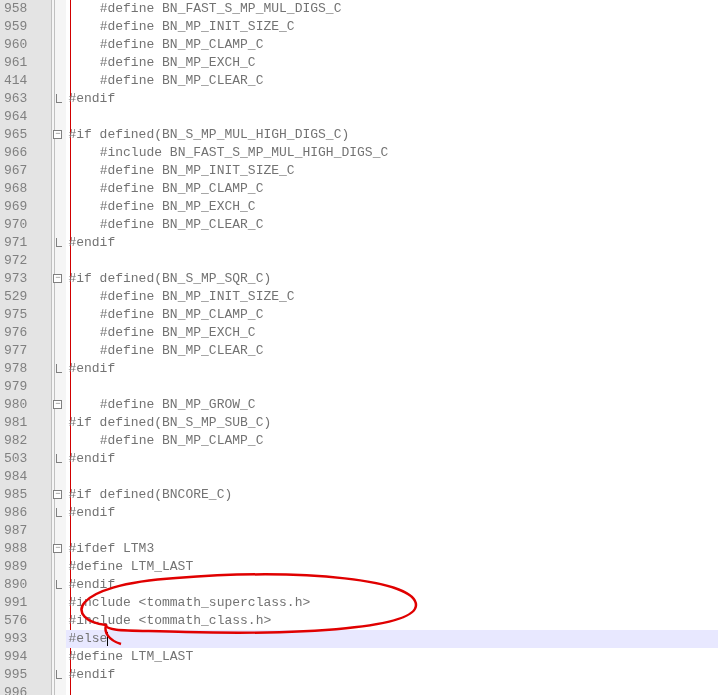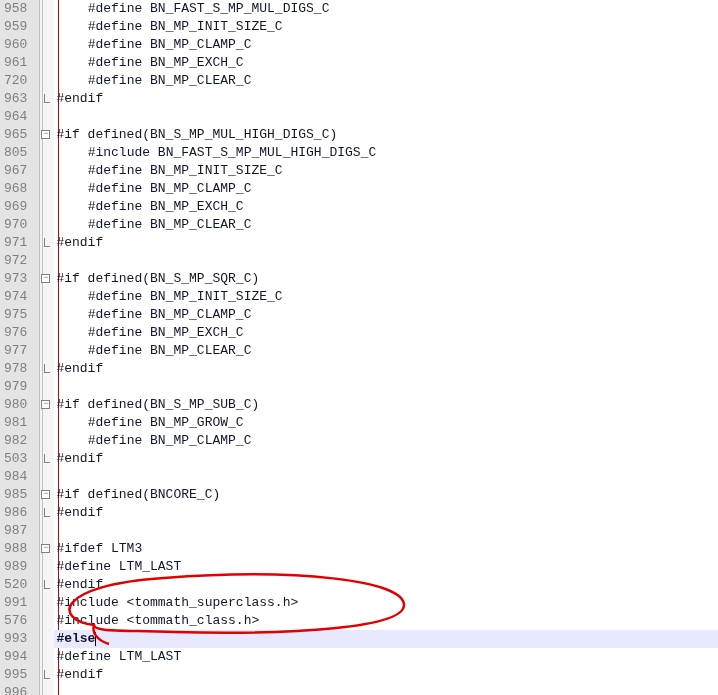--- a/index.html
+++ b/index.html
@@ -10,21 +10,21 @@
       overflow: hidden;
     }
     .editor {
       display: flex;
       width: 718px;
       height: 695px;
     }
     .gutter {
       background: #e4e4e4;
       text-align: left;
-      padding-right: 12px;
+      padding-right: 24px;
       padding-left: 4px;
       color: #808080;
       user-select: none;
       border-right: 1px solid #c0c0c0;
     }
     .fold-col {
       width: 14px;
       background: #f5f5f5;
       position: relative;
     }
@@ -40,21 +40,20 @@
     }
     .code-line {
       height: 18px;
       line-height: 18px;
       white-space: pre;
       padding-left: 2px;
       position: relative;
     }
     .highlight {
       background: #e8e8ff;
-      font-weight: bold;
     }
     .vline-red {
       position: absolute;
       width: 1px;
       background: #d00000;
       left: 4px;
       top: 0;
       bottom: 0;
     }
     .vline-gray {
@@ -79,21 +78,21 @@
     }
     .fold-minus::before { content: "−"; }
     .fold-end {
       position: absolute;
       left: 4px;
       width: 6px;
       height: 9px;
       border-left: 1px solid #808080;
       border-bottom: 1px solid #808080;
     }
-    .kw { color: #0f172a; }
+    .kw { color: #737373; }
     .annotation {
       position: absolute;
       pointer-events: none;
       z-index: 10;
     }
     .cursor {
       display: inline-block;
       width: 1px;
       height: 14px;
       background: #000;
@@ -102,49 +101,49 @@
   </style>
 </head>
 <body>
 
 <div class="editor">
   <div class="gutter" id="gutter">
       <div class="line">958</div>
       <div class="line">959</div>
       <div class="line">960</div>
       <div class="line">961</div>
-      <div class="line">720</div>
+      <div class="line">414</div>
       <div class="line">963</div>
       <div class="line">964</div>
       <div class="line">965</div>
-      <div class="line">805</div>
+      <div class="line">966</div>
       <div class="line">967</div>
       <div class="line">968</div>
       <div class="line">969</div>
       <div class="line">970</div>
       <div class="line">971</div>
       <div class="line">972</div>
       <div class="line">973</div>
-      <div class="line">974</div>
+      <div class="line">529</div>
       <div class="line">975</div>
       <div class="line">976</div>
       <div class="line">977</div>
       <div class="line">978</div>
       <div class="line">979</div>
       <div class="line">980</div>
       <div class="line">981</div>
       <div class="line">982</div>
       <div class="line">503</div>
       <div class="line">984</div>
       <div class="line">985</div>
       <div class="line">986</div>
       <div class="line">987</div>
       <div class="line">988</div>
       <div class="line">989</div>
-      <div class="line">520</div>
+      <div class="line">890</div>
       <div class="line">991</div>
       <div class="line">576</div>
       <div class="line">993</div>
       <div class="line">994</div>
       <div class="line">995</div>
       <div class="line">996</div>
     </div>
   <div class="fold-col" id="foldcol">
     <div class="vline-gray"></div>
   <div class="fold-end" style="top: 94px;"></div>
@@ -181,22 +180,22 @@
       <div class="code-line">    <span class="kw">#define BN_MP_CLEAR_C</span></div>
       <div class="code-line"><span class="kw">#endif</span></div>
       <div class="code-line"><span class="kw"></span></div>
       <div class="code-line"><span class="kw">#if defined(BN_S_MP_SQR_C)</span></div>
       <div class="code-line">    <span class="kw">#define BN_MP_INIT_SIZE_C</span></div>
       <div class="code-line">    <span class="kw">#define BN_MP_CLAMP_C</span></div>
       <div class="code-line">    <span class="kw">#define BN_MP_EXCH_C</span></div>
       <div class="code-line">    <span class="kw">#define BN_MP_CLEAR_C</span></div>
       <div class="code-line"><span class="kw">#endif</span></div>
       <div class="code-line"><span class="kw"></span></div>
+      <div class="code-line">    <span class="kw">#define BN_MP_GROW_C</span></div>
       <div class="code-line"><span class="kw">#if defined(BN_S_MP_SUB_C)</span></div>
-      <div class="code-line">    <span class="kw">#define BN_MP_GROW_C</span></div>
       <div class="code-line">    <span class="kw">#define BN_MP_CLAMP_C</span></div>
       <div class="code-line"><span class="kw">#endif</span></div>
       <div class="code-line"><span class="kw"></span></div>
       <div class="code-line"><span class="kw">#if defined(BNCORE_C)</span></div>
       <div class="code-line"><span class="kw">#endif</span></div>
       <div class="code-line"><span class="kw"></span></div>
       <div class="code-line"><span class="kw">#ifdef LTM3</span></div>
       <div class="code-line"><span class="kw">#define LTM_LAST</span></div>
       <div class="code-line"><span class="kw">#endif</span></div>
       <div class="code-line"><span class="kw">#include &lt;tommath_superclass.h&gt;</span></div>

